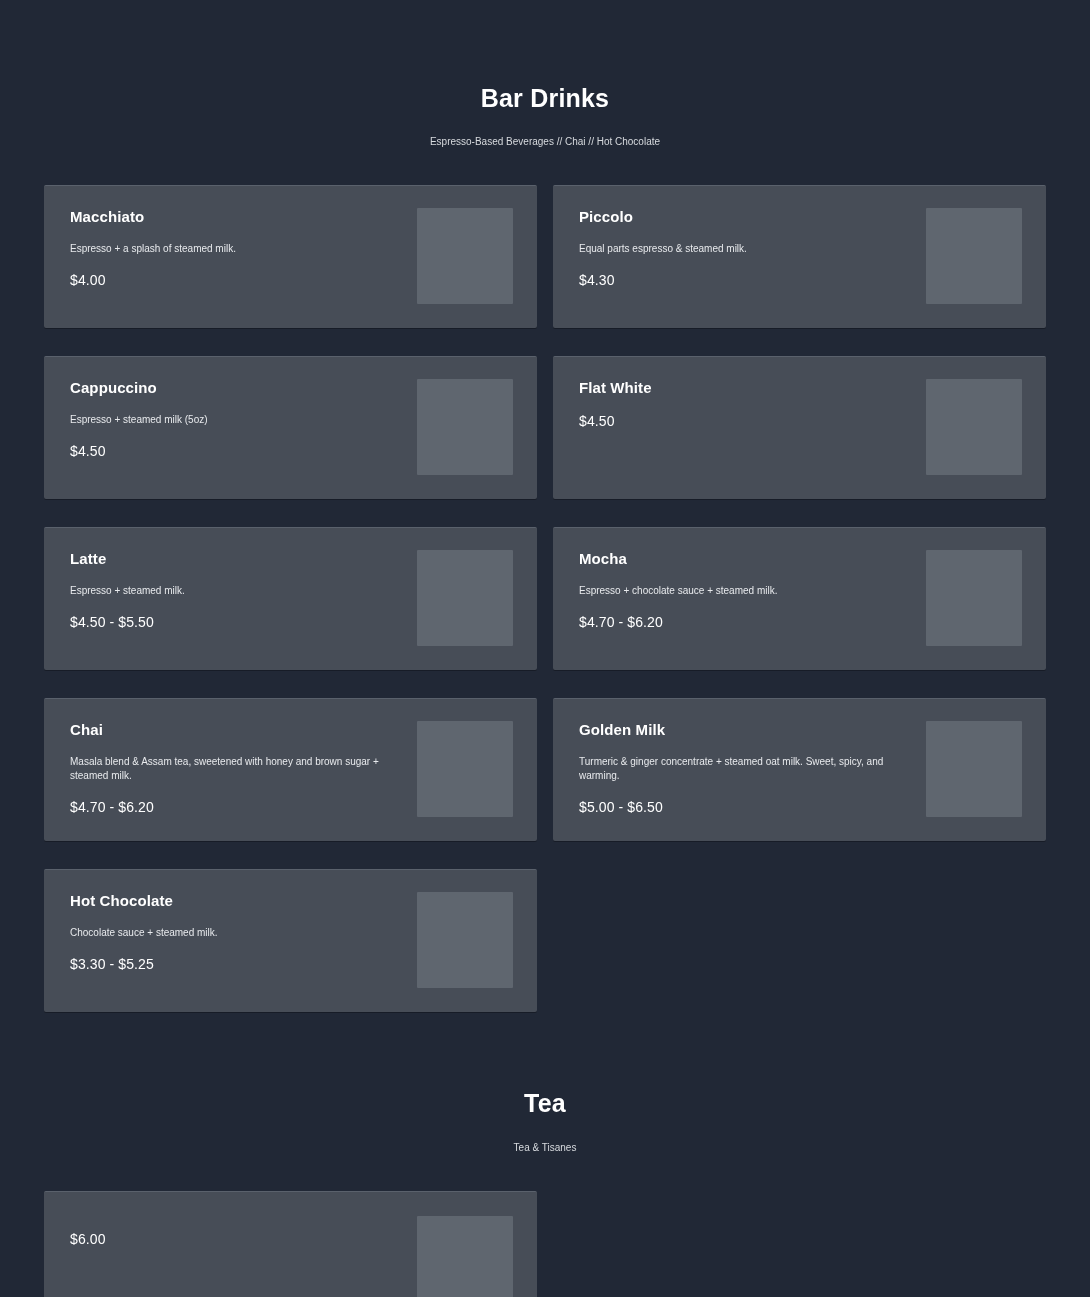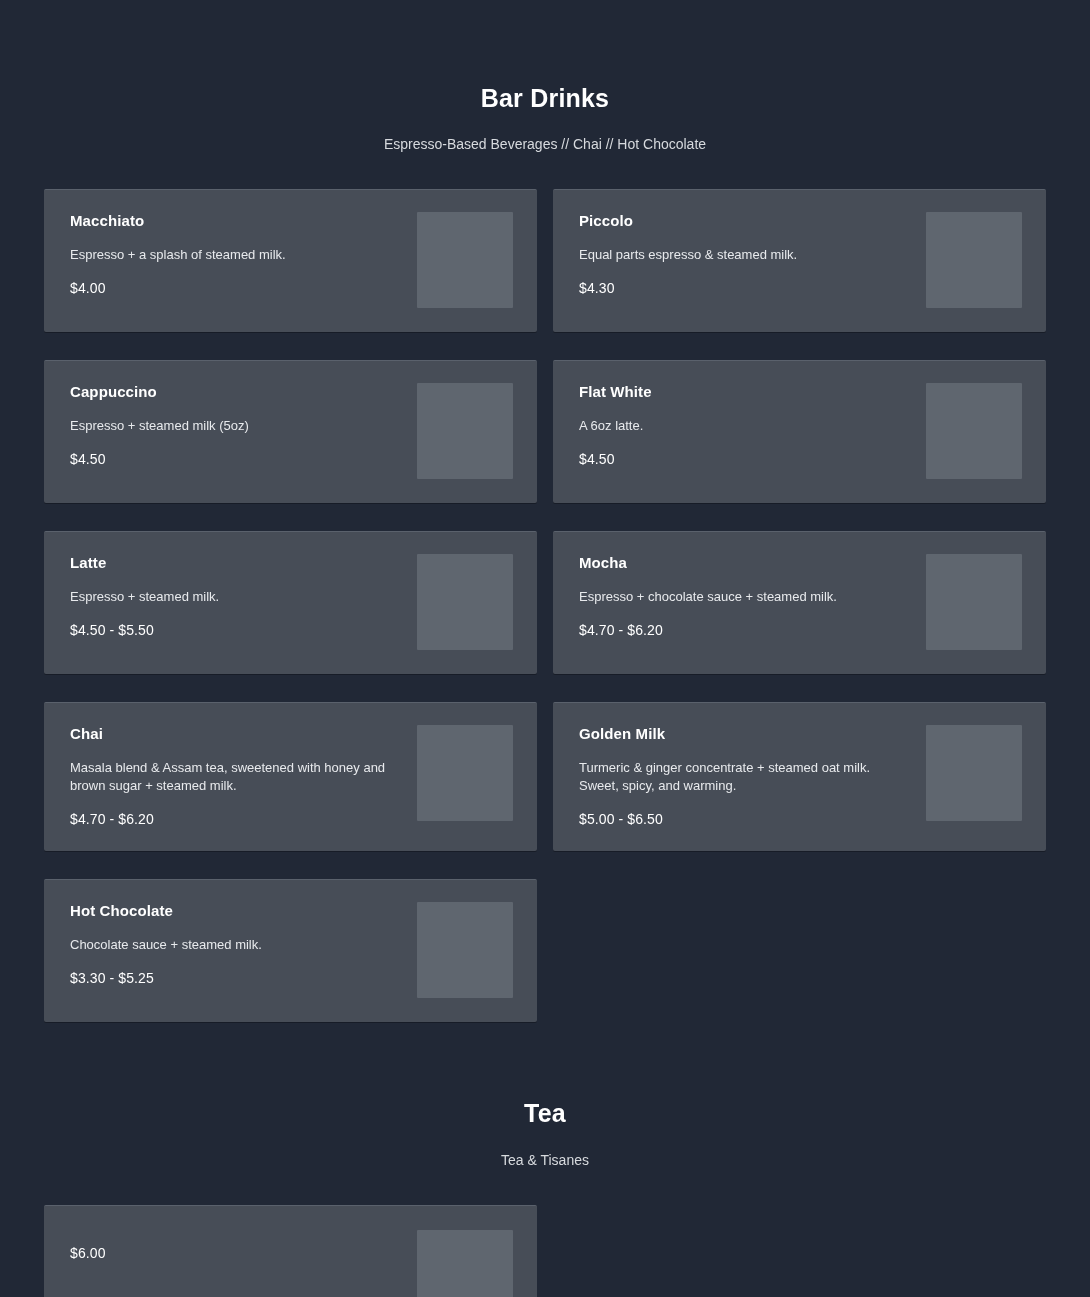--- a/index.html
+++ b/index.html
@@ -34,21 +34,21 @@
     text-align:center;
   }
   .section-title{
     font-size:25px;
     font-weight:700;
     letter-spacing:.2px;
     color:#ffffff;
     line-height:1;
   }
   .section-sub{
-    font-size:14px;
+    font-size:10px;
     font-weight:400;
     color:var(--sub);
     line-height:1;
   }
 
   
   .section--bar .section-head{ padding-top:86px; }
   .section--bar .section-title{ margin-bottom:0; }
   .section--bar .section-sub{ margin-top:26px; }
 
@@ -87,21 +87,21 @@
     min-width:0;
   }
   .card-name{
     font-size:15px;
     font-weight:700;
     color:#ffffff;
     line-height:1.2;
     letter-spacing:.1px;
   }
   .card-desc{
-    font-size:13px;
+    font-size:10px;
     font-weight:400;
     color:var(--text-muted);
     line-height:1.38;
     margin-top:16px;
     max-width:340px;
   }
   .card-desc:empty{ display:none; }
   .card-price{
     font-size:14px;
     font-weight:400;
@@ -156,21 +156,20 @@
           <div class="card-name">Cappuccino</div>
           <div class="card-desc">Espresso + steamed milk (5oz)</div>
           <div class="card-price">$4.50</div>
         </div>
         <div class="card-img"></div>
       </div>
 
       <div class="card">
         <div class="card-body">
           <div class="card-name">Flat White</div>
-          <div class="card-desc">A 6oz latte.</div>
           <div class="card-price">$4.50</div>
         </div>
         <div class="card-img"></div>
       </div>
 
       <div class="card">
         <div class="card-body">
           <div class="card-name">Latte</div>
           <div class="card-desc">Espresso + steamed milk.</div>
           <div class="card-price">$4.50 - $5.50</div>

